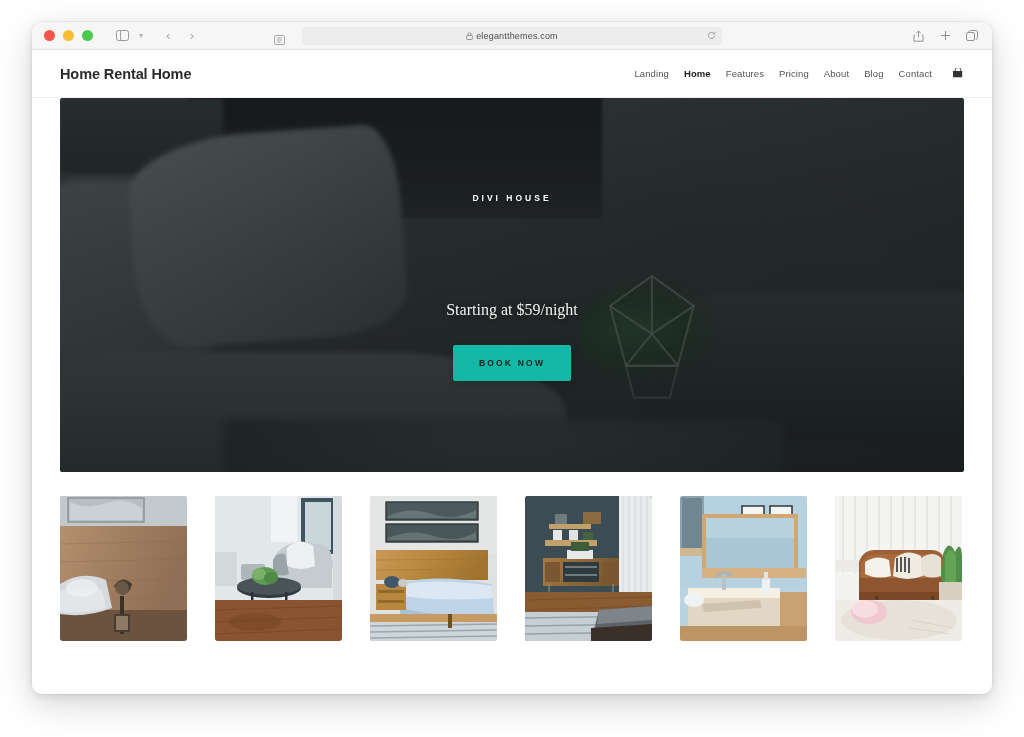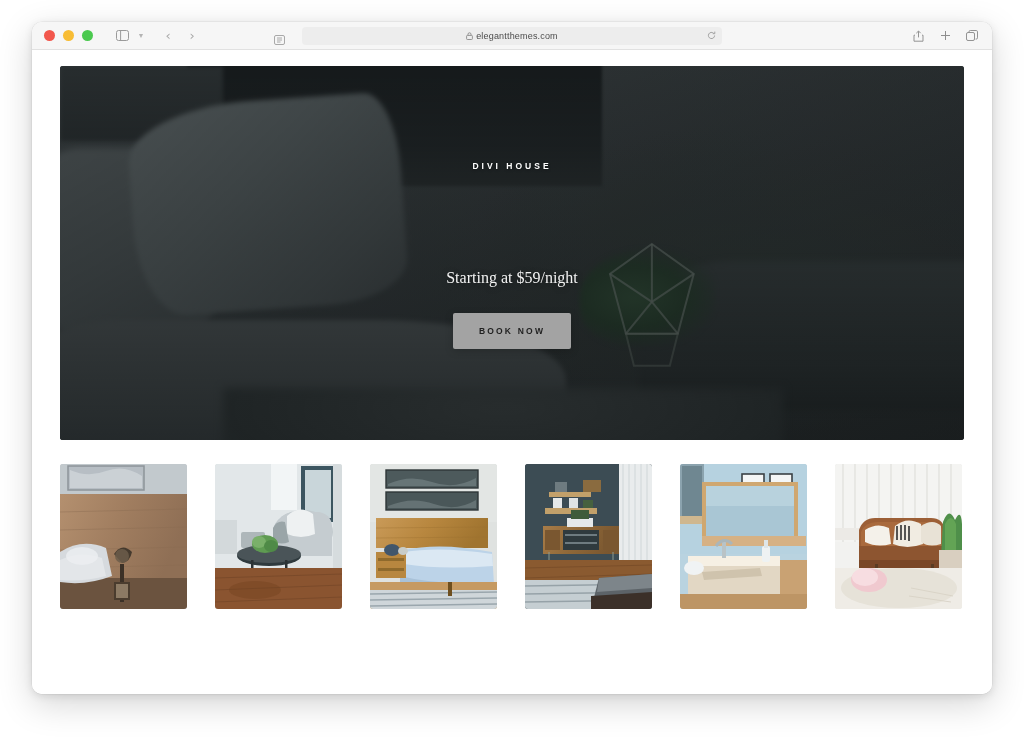--- a/index.html
+++ b/index.html
@@ -189,21 +189,21 @@
   }
   .cart-icon {
     margin-left: 5px;
     color: #333333;
     display: flex;
     align-items: center;
   }
 
   
   .hero {
-    margin: 16px 28px 0 28px;
+    margin: 0 28px 0 28px;
     height: 374px;
     border-radius: 3px;
     position: relative;
     overflow: hidden;
     background: #2e3436;
   }
   .hero-photo {
     position: absolute;
     inset: 0;
   }
@@ -326,21 +326,21 @@
   }
   .hero-sub {
     font-family: "Liberation Serif", "DejaVu Serif", serif;
     font-size: 16px;
     color: #f2f2f2;
     margin-top: 24px;
     text-shadow: 0 1px 6px rgba(0,0,0,0.4);
   }
   .hero-cta {
     margin-top: 26px;
-    background: #a3a3a3;
+    background: #14b8a6;
     color: #1f1f1f;
     font-size: 8.5px;
     font-weight: bold;
     letter-spacing: 2.2px;
     padding: 13px 26px;
     border: none;
     border-radius: 2px;
     cursor: pointer;
     font-family: "Liberation Sans", sans-serif;
     box-shadow: 0 2px 8px rgba(0,0,0,0.18);
@@ -438,20 +438,38 @@
         <svg width="12" height="11" viewBox="0 0 12 11" fill="none" stroke="currentColor" stroke-width="0.95">
           <rect x="0.5" y="2.5" width="8" height="8" rx="1.5"></rect>
           <path d="M3 2.3V1.8A1.3 1.3 0 0 1 4.3 0.5h6A1.3 1.3 0 0 1 11.5 1.8v6A1.3 1.3 0 0 1 10.2 9.1h-0.6"></path>
         </svg>
       </span>
     </div>
   </div>
 
   <div class="viewport">
 
+    <div class="site-header">
+      <div class="site-logo">Home Rental Home</div>
+      <nav class="site-nav">
+        <a class="nav-link">Landing</a>
+        <a class="nav-link active">Home</a>
+        <a class="nav-link">Features</a>
+        <a class="nav-link">Pricing</a>
+        <a class="nav-link">About</a>
+        <a class="nav-link">Blog</a>
+        <a class="nav-link">Contact</a>
+        <span class="cart-icon">
+          <svg width="12" height="11" viewBox="0 0 12 11" fill="currentColor">
+            <rect x="1" y="3" width="9.2" height="6.2" rx="0.4"></rect>
+            <path d="M3.2 3.2V2.1a2.8 2.8 0 0 1 5.6 0v1.1" fill="none" stroke="currentColor" stroke-width="0.85"></path>
+          </svg>
+        </span>
+      </nav>
+    </div>
 
     <section class="hero">
       <div class="hero-photo">
         <div class="hp-base"></div>
         <div class="hp-panel"></div>
         <div class="hp-panel2"></div>
         <div class="hp-pillow2"></div>
         <div class="hp-pillow"></div>
         <div class="hp-right-sofa"></div>
         <div class="hp-seat"></div>

